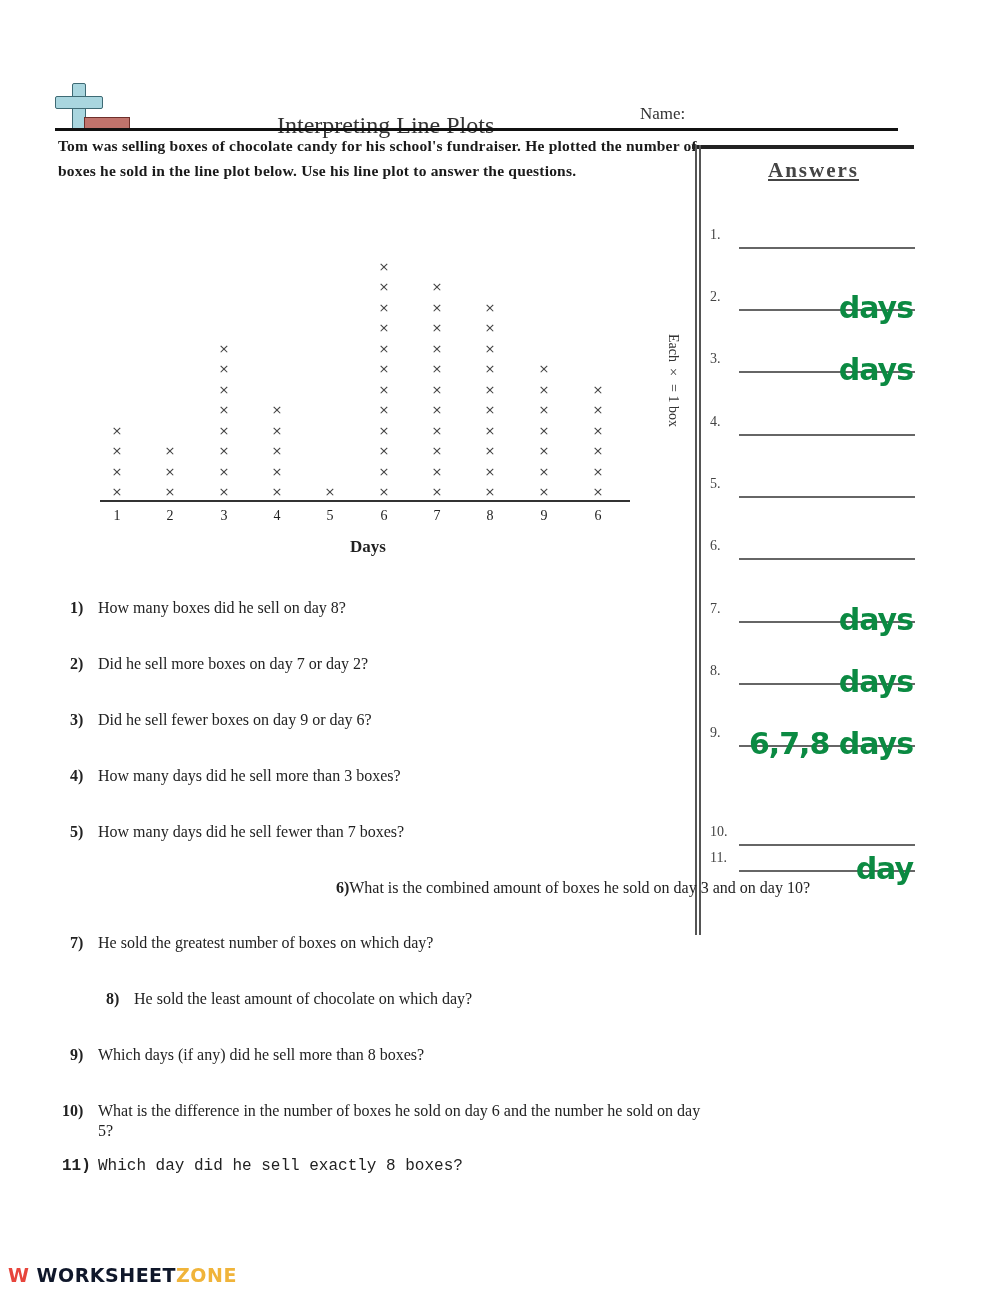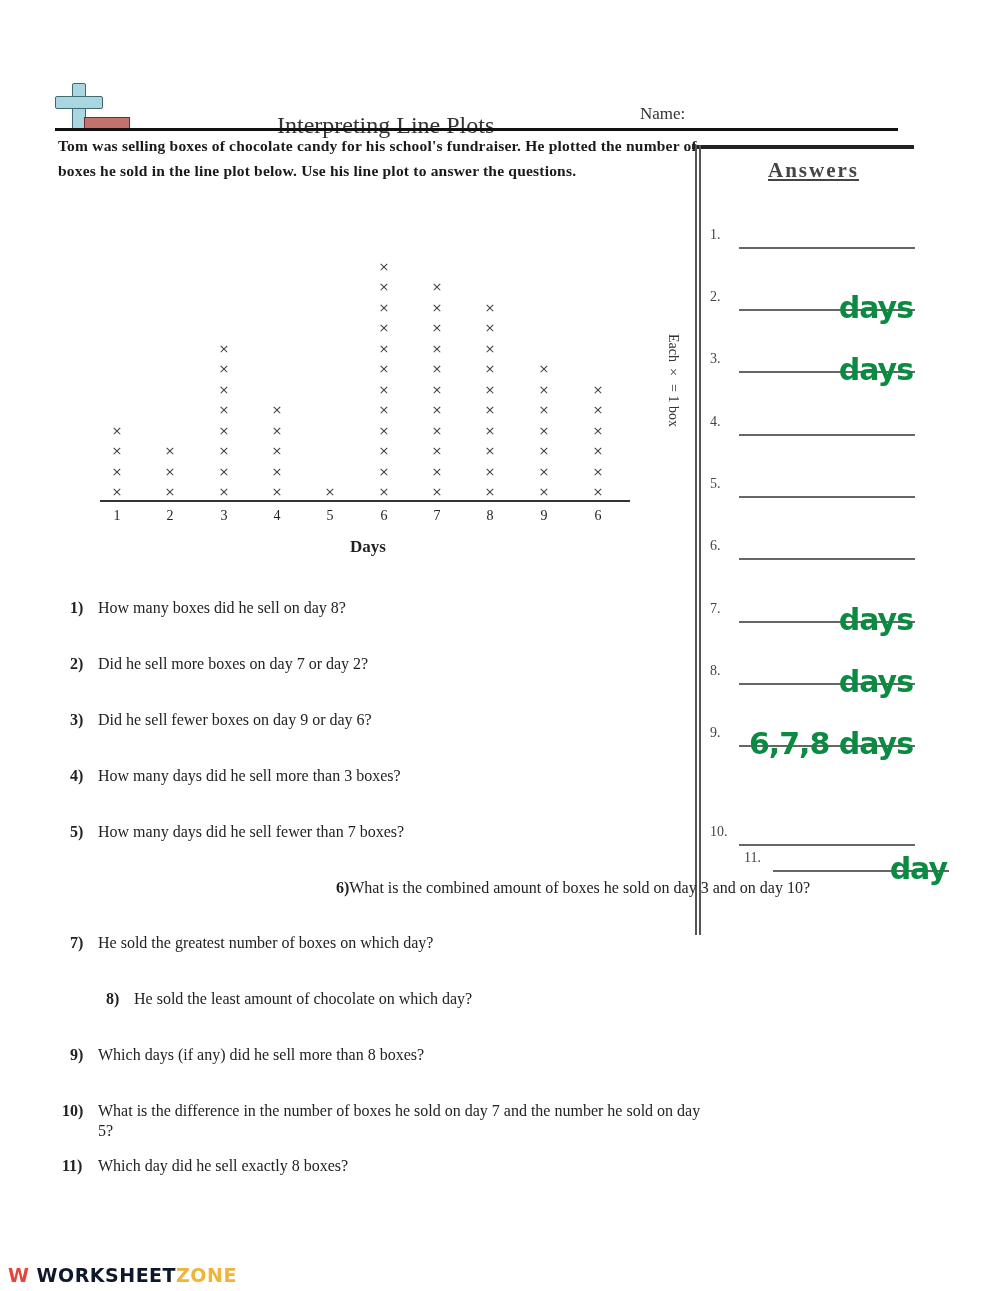--- a/index.html
+++ b/index.html
@@ -176,22 +176,22 @@
 <div class="tick-label" style="left: 583px;">6</div>
 <div class="q" style="top: 599px;"><span class="qn">1)</span><span>How many boxes did he sell on day 8?</span></div>
 <div class="q" style="top: 655px;"><span class="qn">2)</span><span>Did he sell more boxes on day 7 or day 2?</span></div>
 <div class="q" style="top: 711px;"><span class="qn">3)</span><span>Did he sell fewer boxes on day 9 or day 6?</span></div>
 <div class="q" style="top: 767px;"><span class="qn">4)</span><span>How many days did he sell more than 3 boxes?</span></div>
 <div class="q" style="top: 823px;"><span class="qn">5)</span><span>How many days did he sell fewer than 7 boxes?</span></div>
 <div class="q" style="top: 879px; text-align: right;"><span class="qn">6)</span><span>What is the combined amount of boxes he sold on day 3 and on day 10?</span></div>
 <div class="q" style="top: 934px;"><span class="qn">7)</span><span>He sold the greatest number of boxes on which day?</span></div>
 <div class="q" style="top: 990px; margin-left: 36px;"><span class="qn">8)</span><span>He sold the least amount of chocolate on which day?</span></div>
 <div class="q" style="top: 1046px;"><span class="qn">9)</span><span>Which days (if any) did he sell more than 8 boxes?</span></div>
-<div class="q two" style="top: 1102px;"><span class="qn">10)</span><span>What is the difference in the number of boxes he sold on day 7 and the number he sold on day</span><span class="cont">5?</span></div>
-<div class="q two" style="top: 1157px;"><span class="qn">11)</span><span>Which day did he sell exactly 8 boxes?</span></div>
+<div class="q two" style="top: 1102px;"><span class="qn">10)</span><span>What is the difference in the number of boxes he sold on day 6 and the number he sold on day</span><span class="cont">5?</span></div>
+<div class="q two" style="top: 1157px; font-family: Liberation Mono, monospace;"><span class="qn">11)</span><span>Which day did he sell exactly 8 boxes?</span></div>
 <div class="ans-row" style="top: 219px;">
     <span class="ans-num">1.</span>
     <div class="ans-line"></div>
     <span class="ans-hand" style="color: rgb(11, 138, 66);"></span>
   </div>
 <div class="ans-row" style="top: 281px;">
     <span class="ans-num">2.</span>
     <div class="ans-line"></div>
     <span class="ans-hand" style="color: rgb(11, 138, 66);">days</span>
   </div>
@@ -228,17 +228,17 @@
 <div class="ans-row" style="top: 717px;">
     <span class="ans-num">9.</span>
     <div class="ans-line"></div>
     <span class="ans-hand" style="color: rgb(11, 138, 66);">6,7,8 days</span>
   </div>
 <div class="ans-row" style="top: 816px;">
     <span class="ans-num">10.</span>
     <div class="ans-line"></div>
     <span class="ans-hand" style="color: rgb(11, 138, 66);"></span>
   </div>
-<div class="ans-row" style="top: 842px; margin-left: 34px;">
+<div class="ans-row" style="top: 842px;">
     <span class="ans-num">11.</span>
     <div class="ans-line"></div>
     <span class="ans-hand" style="color: rgb(11, 138, 66);">day</span>
   </div>
 
 </body></html>

